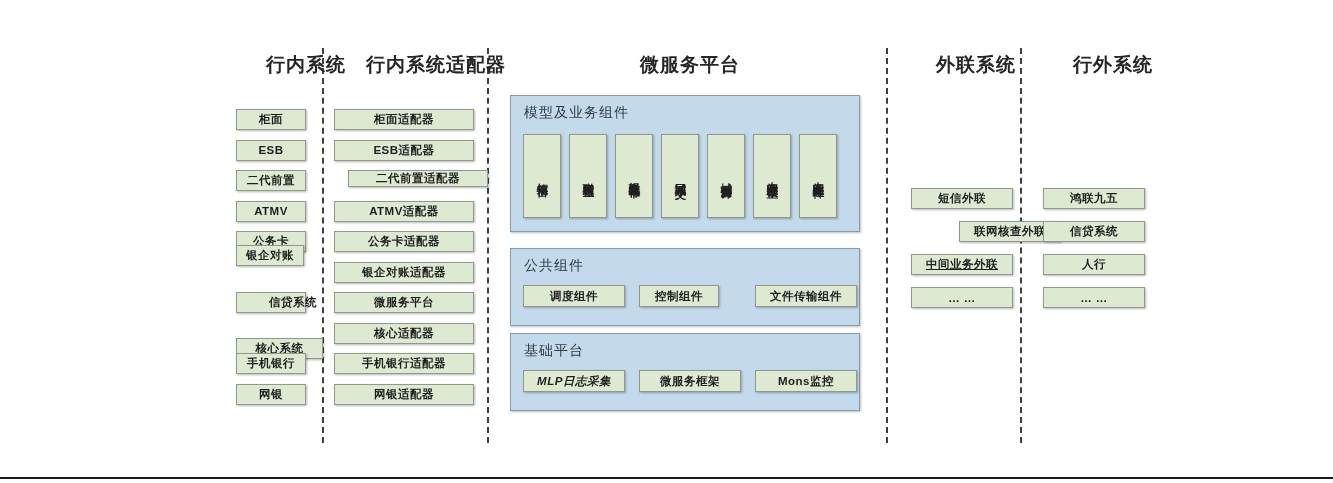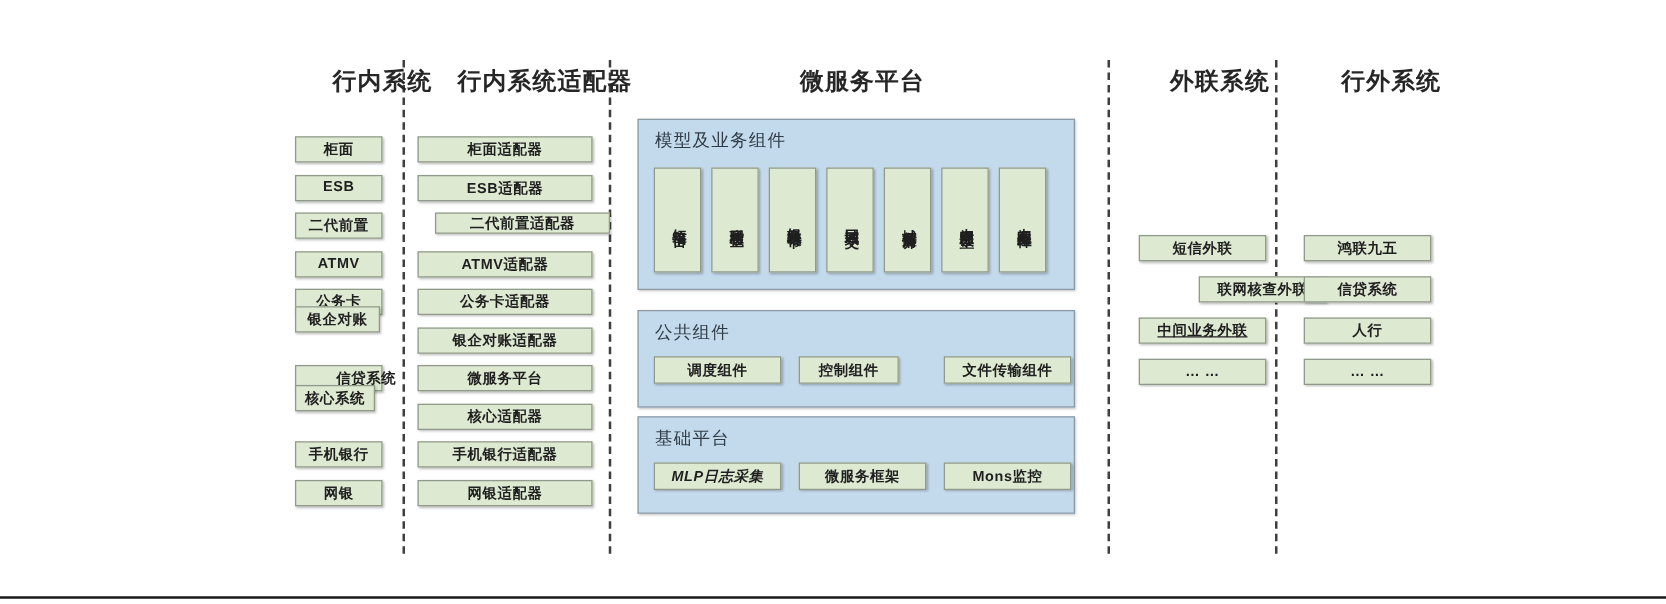--- a/index.html
+++ b/index.html
@@ -102,21 +102,21 @@
       <div class="divider" style="left: 886px;"></div>
       <div class="divider" style="left: 1020px;"></div>
       <div class="col-title" style="left: 236px; top: 52px; width: 140px;">行内系统</div>
       <div class="node" style="left: 236px; top: 109px; width: 70px; height: 21px;">柜面</div>
       <div class="node" style="left: 236px; top: 139.5px; width: 70px; height: 21px;">ESB</div>
       <div class="node" style="left: 236px; top: 170px; width: 70px; height: 21px;">二代前置</div>
       <div class="node" style="left: 236px; top: 200.5px; width: 70px; height: 21px;">ATMV</div>
       <div class="node" style="left: 236px; top: 231px; width: 70px; height: 21px;">公务卡</div>
       <div class="node" style="left: 236px; top: 245px; width: 68px; height: 21px;">银企对账</div>
       <div class="node" style="left: 236px; top: 292px; width: 70px; height: 21px; padding-left: 44px;">信贷系统</div>
-      <div class="node" style="left: 236px; top: 308px; width: 64px; height: 21px;">核心系统</div>
+      <div class="node" style="left: 236px; top: 338px; width: 87px; height: 21px;">核心系统</div>
       <div class="node" style="left: 236px; top: 353px; width: 70px; height: 21px; text-align: center;">手机银行</div>
       <div class="node" style="left: 236px; top: 383.5px; width: 70px; height: 21px;">网银</div>
       <div class="col-title" style="left: 334px; top: 52px; width: 140px; margin-left: 32px;">行内系统适配器</div>
       <div class="node" style="left: 334px; top: 109px; width: 140px; height: 21px;">柜面适配器</div>
       <div class="node" style="left: 334px; top: 139.5px; width: 140px; height: 21px;">ESB适配器</div>
       <div class="node" style="left: 348px; top: 170px; width: 140px; height: 17px;">二代前置适配器</div>
       <div class="node" style="left: 334px; top: 200.5px; width: 140px; height: 21px;">ATMV适配器</div>
       <div class="node" style="left: 334px; top: 231px; width: 140px; height: 21px;">公务卡适配器</div>
       <div class="node" style="left: 334px; top: 261.5px; width: 140px; height: 21px;">银企对账适配器</div>
       <div class="node" style="left: 334px; top: 292px; width: 140px; height: 21px;">微服务平台</div>

